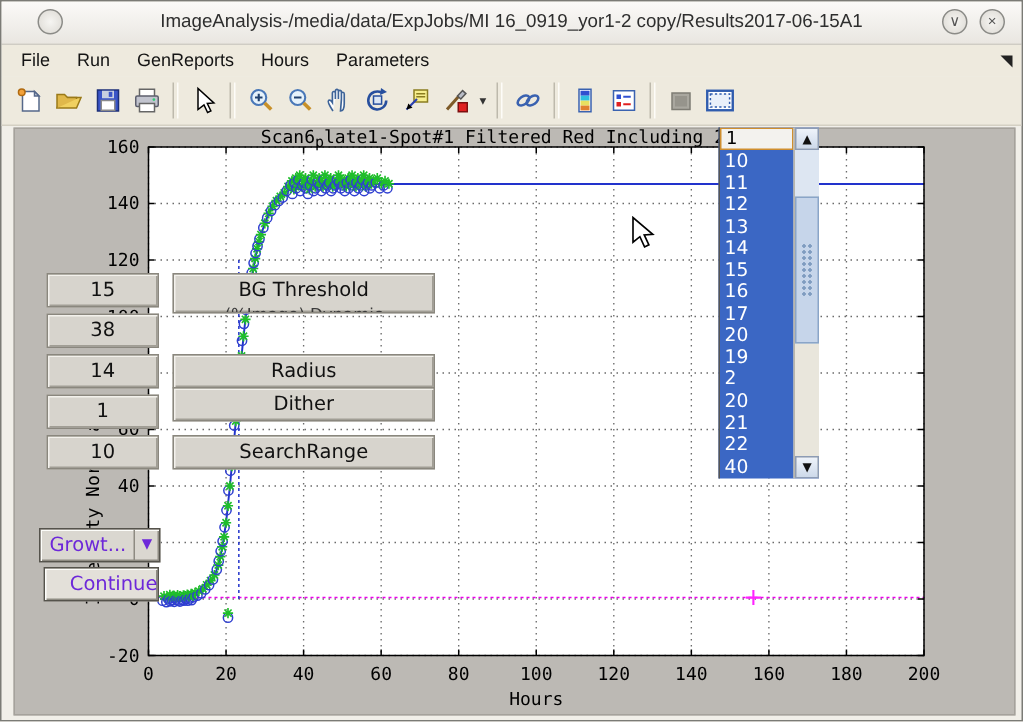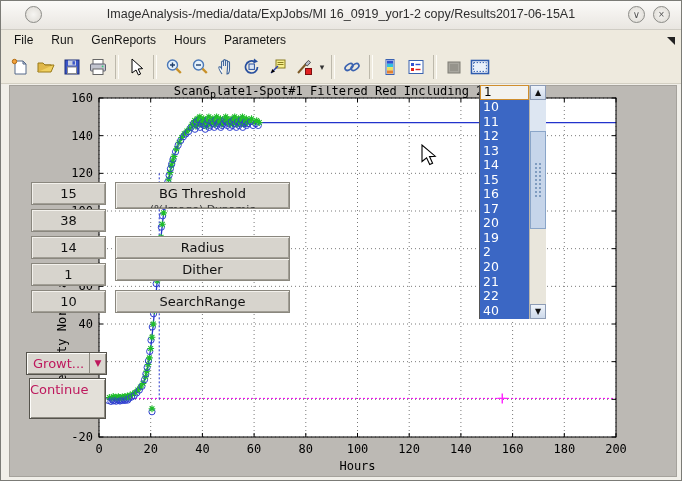--- a/index.html
+++ b/index.html
@@ -31,21 +31,21 @@
   svg text{font:12px "DejaVu Sans Mono",monospace;fill:#000;}
   
   .edit,.pbtn{position:absolute;background:#d7d4cd;border:1px solid #8a877e;
         box-shadow:inset 1px 1px 0 #f3f1ec, inset -1px -1px 0 #a19e95;
         font-family:"DejaVu Sans",sans-serif;color:#111;box-sizing:border-box;z-index:3;}
   .edit{left:30px;width:75px;height:23px;text-align:center;font-size:13px;line-height:21px;}
   .pbtn{left:114px;width:175px;height:23px;text-align:center;font-size:13px;line-height:21px;overflow:hidden;}
   .pbtn .l2{font-size:11px;line-height:12px;color:#3a3a3a;}
   .raised{position:absolute;background:#dad7d0;border:1px solid #55534c;
         box-shadow:inset 1px 1px 0 #fdfdfa, inset -1px -1px 0 #8e8b82;
-        font-family:"DejaVu Sans",sans-serif;font-size:13px;color:#be185d;box-sizing:border-box;z-index:3;}
+        font-family:"DejaVu Sans",sans-serif;font-size:13px;color:#6d28d9;box-sizing:border-box;z-index:3;}
   
   .listbox{position:absolute;left:478px;top:84px;width:67px;height:234px;z-index:5;
            background:#3b67c4;overflow:hidden;font-family:"DejaVu Sans",sans-serif;border-left:1px solid #555;box-sizing:border-box;}
   .lb-head{position:absolute;left:0;top:0;width:49px;height:15px;background:#f3f2ee;
            border:1px solid #cf8e2e;box-sizing:border-box;font-size:12px;line-height:13px;color:#000;padding-left:3px;}
   .lb-rows{position:absolute;left:0;top:15px;width:50px;}
   .lb-row{height:14.55px;font-size:12.5px;line-height:14px;color:#fff;padding-left:3px;}
   .sb{position:absolute;right:0;top:0;width:17px;height:234px;background:#e9e6dc;border-left:1px solid #b9b6ab;box-sizing:border-box;}
   .sb-btn{position:absolute;left:0;width:16px;height:15px;background:linear-gradient(#eef3fa,#cdd9ea);
           border:1px solid #8d9cb5;box-sizing:border-box;text-align:center;font-size:8px;line-height:13px;color:#111;}
@@ -515,21 +515,21 @@
   <div class="edit" style="top:262px">1</div>
   <div class="pbtn" style="top:257px">Dither</div>
 
   <div class="edit" style="top:289px">10</div>
   <div class="pbtn" style="top:289px">SearchRange</div>
 
   <div class="raised" style="left:25px;top:351px;width:81px;height:23px;">
     <span style="position:absolute;left:6px;top:3px;">Growt...</span>
     <span style="position:absolute;right:0;top:0;width:16px;height:100%;border-left:1px solid #8e8b82;text-align:center;font-size:9px;line-height:21px;">▼</span>
   </div>
-  <div class="raised" style="left:28px;top:377px;width:77px;height:41px;text-align:left;line-height:21px;background:#e3e0d9;">Continue</div>
+  <div class="raised" style="left:28px;top:377px;width:77px;height:23px;text-align:right;line-height:21px;background:#e3e0d9;">Continue</div>
 
   <div class="listbox">
     <div class="lb-head">1</div>
     <div class="lb-rows" id="lb-items">
         <div class="lb-row">10</div>
         <div class="lb-row">11</div>
         <div class="lb-row">12</div>
         <div class="lb-row">13</div>
         <div class="lb-row">14</div>
         <div class="lb-row">15</div>

